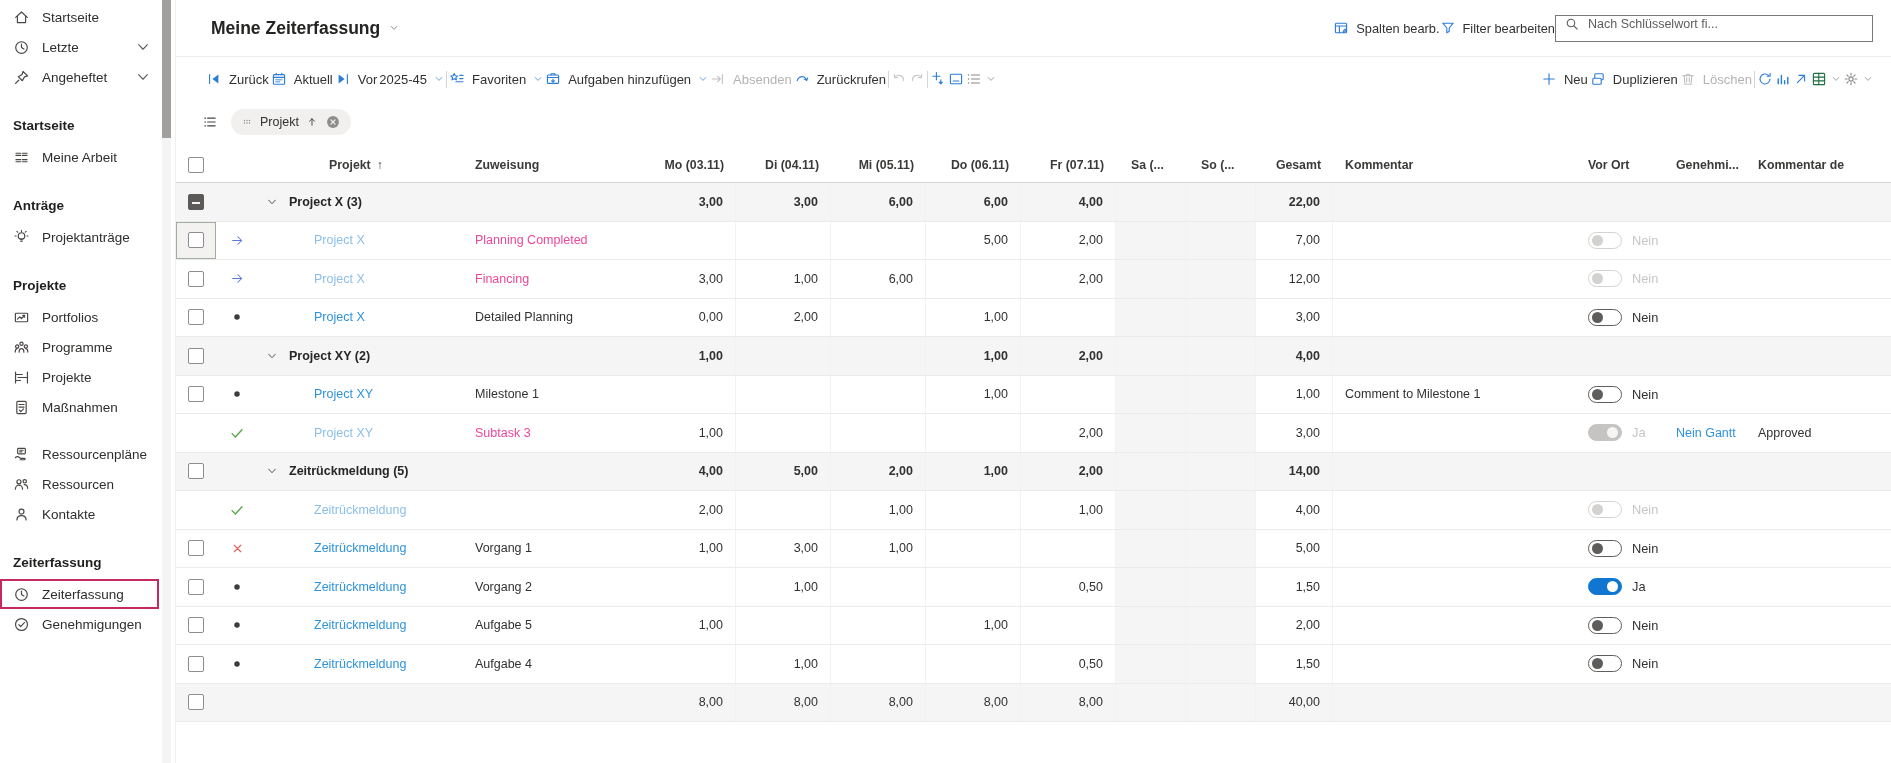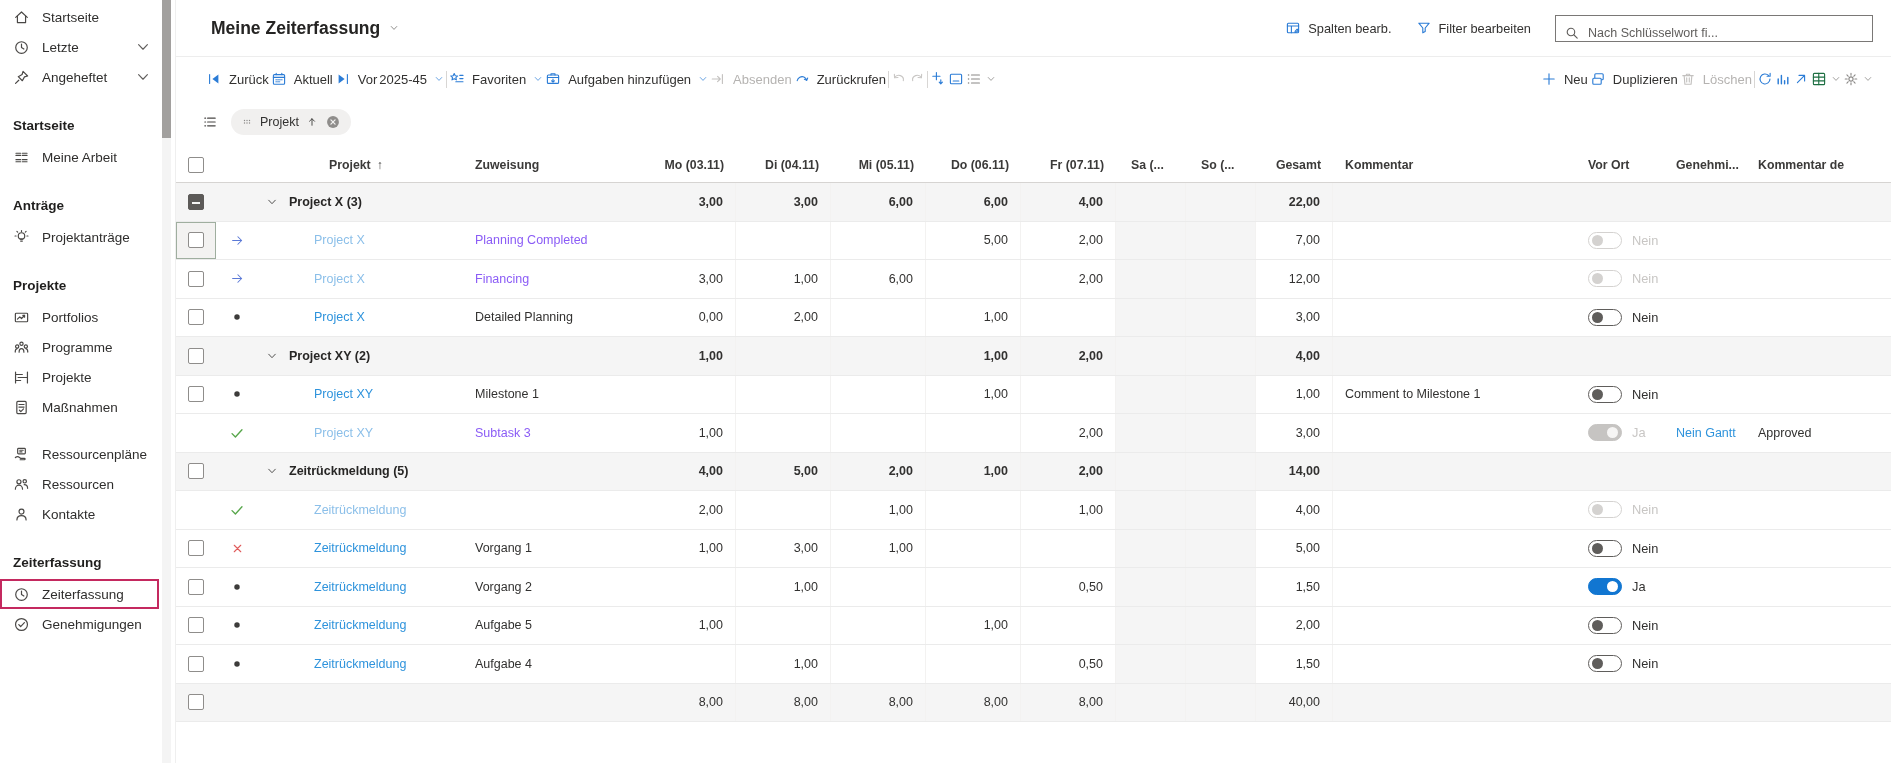--- a/index.html
+++ b/index.html
@@ -26,24 +26,24 @@
   .sic svg{width:17px;height:17px;}
   .small svg{width:10px;height:10px;}
   .chev{color:#7a7876;}
 
   
   .main{flex:1;display:flex;flex-direction:column;min-width:0;overflow:hidden;}
 
   .title-row{height:57px;flex:none;display:flex;align-items:center;padding:0 18px 0 35px;border-bottom:1px solid #ededed;box-sizing:border-box;}
   .page-title{font-size:17.5px;font-weight:700;color:#252423;}
   .title-chev{margin-left:9px;color:#605e5c;}
-  .title-right{margin-left:auto;display:flex;align-items:center;gap:24px;}
+  .title-right{margin-left:auto;display:flex;align-items:center;}
   .hbtn{display:flex;align-items:center;gap:7px;font-size:12.8px;color:#323130;cursor:pointer;white-space:nowrap;}
   .hbtn .ic{color:#2b7cd6;}
-  .searchbox{width:318px;height:27px;border:1px solid #7a7876;display:flex;align-items:flex-end;padding:0 8px;gap:6px;box-sizing:border-box;background:#fff;}
+  .searchbox{width:318px;height:27px;border:1px solid #7a7876;display:flex;align-items:flex-start;padding:0 8px;gap:6px;box-sizing:border-box;background:#fff;}
   .searchbox .ic{color:#605e5c;}
   .searchbox input{border:none;outline:none;flex:1;min-width:0;font-size:12.5px;font-family:inherit;color:#323130;background:transparent;}
   .searchbox input::placeholder{color:#605e5c;}
 
   .tb{height:44px;flex:none;display:flex;align-items:center;padding:0 18px 0 30px;gap:2px;box-sizing:border-box;}
   .tbtn{display:flex;align-items:center;gap:7px;font-size:13px;color:#323130;cursor:pointer;white-space:nowrap;}
   .tbtn .ic{color:#2b7cd6;}
   .tbtn.dis{color:#b5b3b1;cursor:default;}
   .tbtn.dis .ic{color:#c3c1bf;}
   .ibtn{display:flex;align-items:center;gap:4px;color:#2b7cd6;cursor:pointer;}
@@ -91,21 +91,21 @@
   .cbx.ind{background:#5c5a58;border-color:#5c5a58;}
   .cbx.ind::after{content:'';position:absolute;left:3px;top:7px;width:8px;height:2px;background:#f5f5f5;}
   .selcell{background:#f3f2f1;box-shadow:inset 0 0 0 1px #9fae9f;}
 
   .grpchev{color:#323130;margin-left:8px;}
   .grpchev svg{width:12px;height:12px;}
   .grplabel{font-weight:700;color:#272625;margin-left:11px;white-space:nowrap;}
   .row-group .num{font-weight:700;}
   .plink{color:#2e93dc;cursor:pointer;white-space:nowrap;}
   .plink.muted{color:#8bbfe9;}
-  .mutedtxt{color:#8b5cf6;}
+  .mutedtxt{color:#ec4899;}
   .st-submitted{color:#5b79d6;}
   .st-submitted svg{width:15px;height:15px;}
   .st-open{color:#3d3c3b;}
   .st-approved{color:#57a64a;}
   .st-rejected{color:#e05c5c;}
   .st-rejected svg{width:13px;height:13px;}
 
   .tgl{width:34px;height:17px;border-radius:9px;border:1px solid #5f5d5b;position:relative;background:#fff;box-sizing:border-box;flex:none;cursor:pointer;}
   .tgl::after{content:'';position:absolute;width:11px;height:11px;border-radius:50%;background:#5f5d5b;top:2px;left:3px;}
   .tgl.on{background:#1176d1;border-color:#1176d1;}

